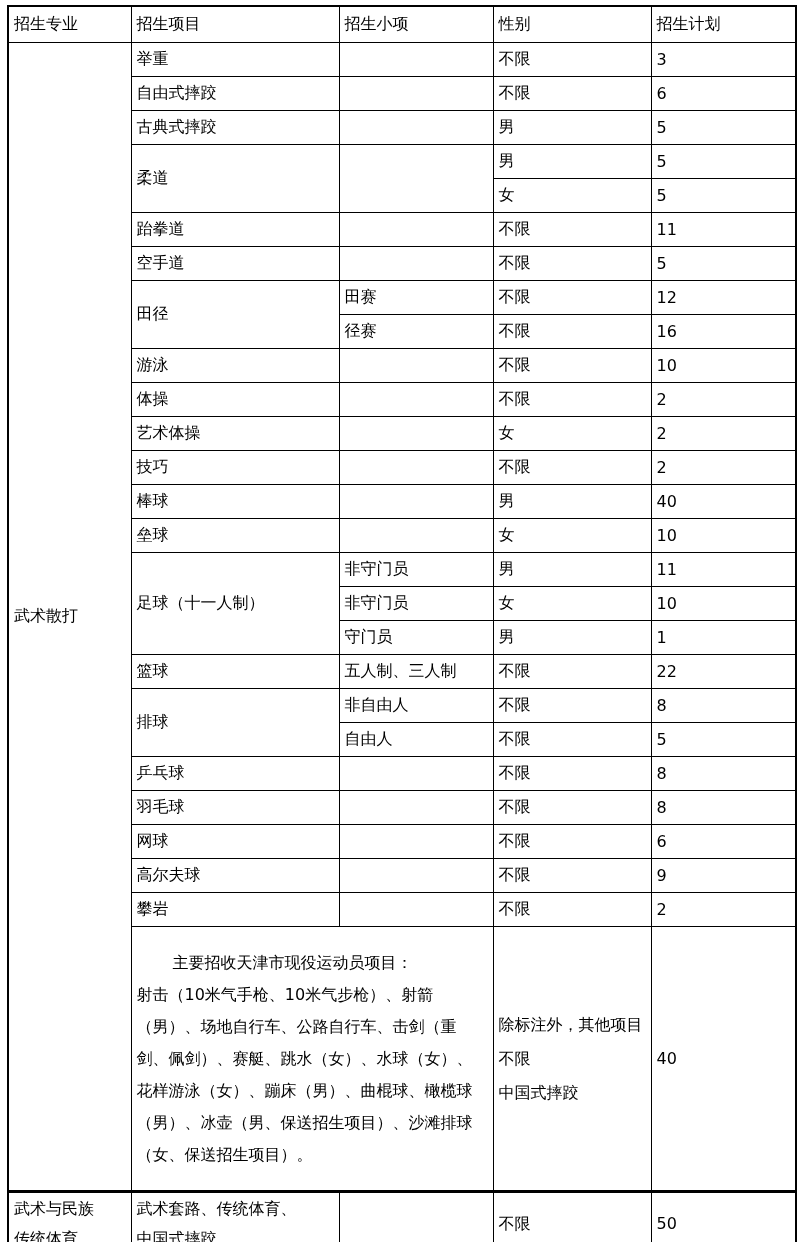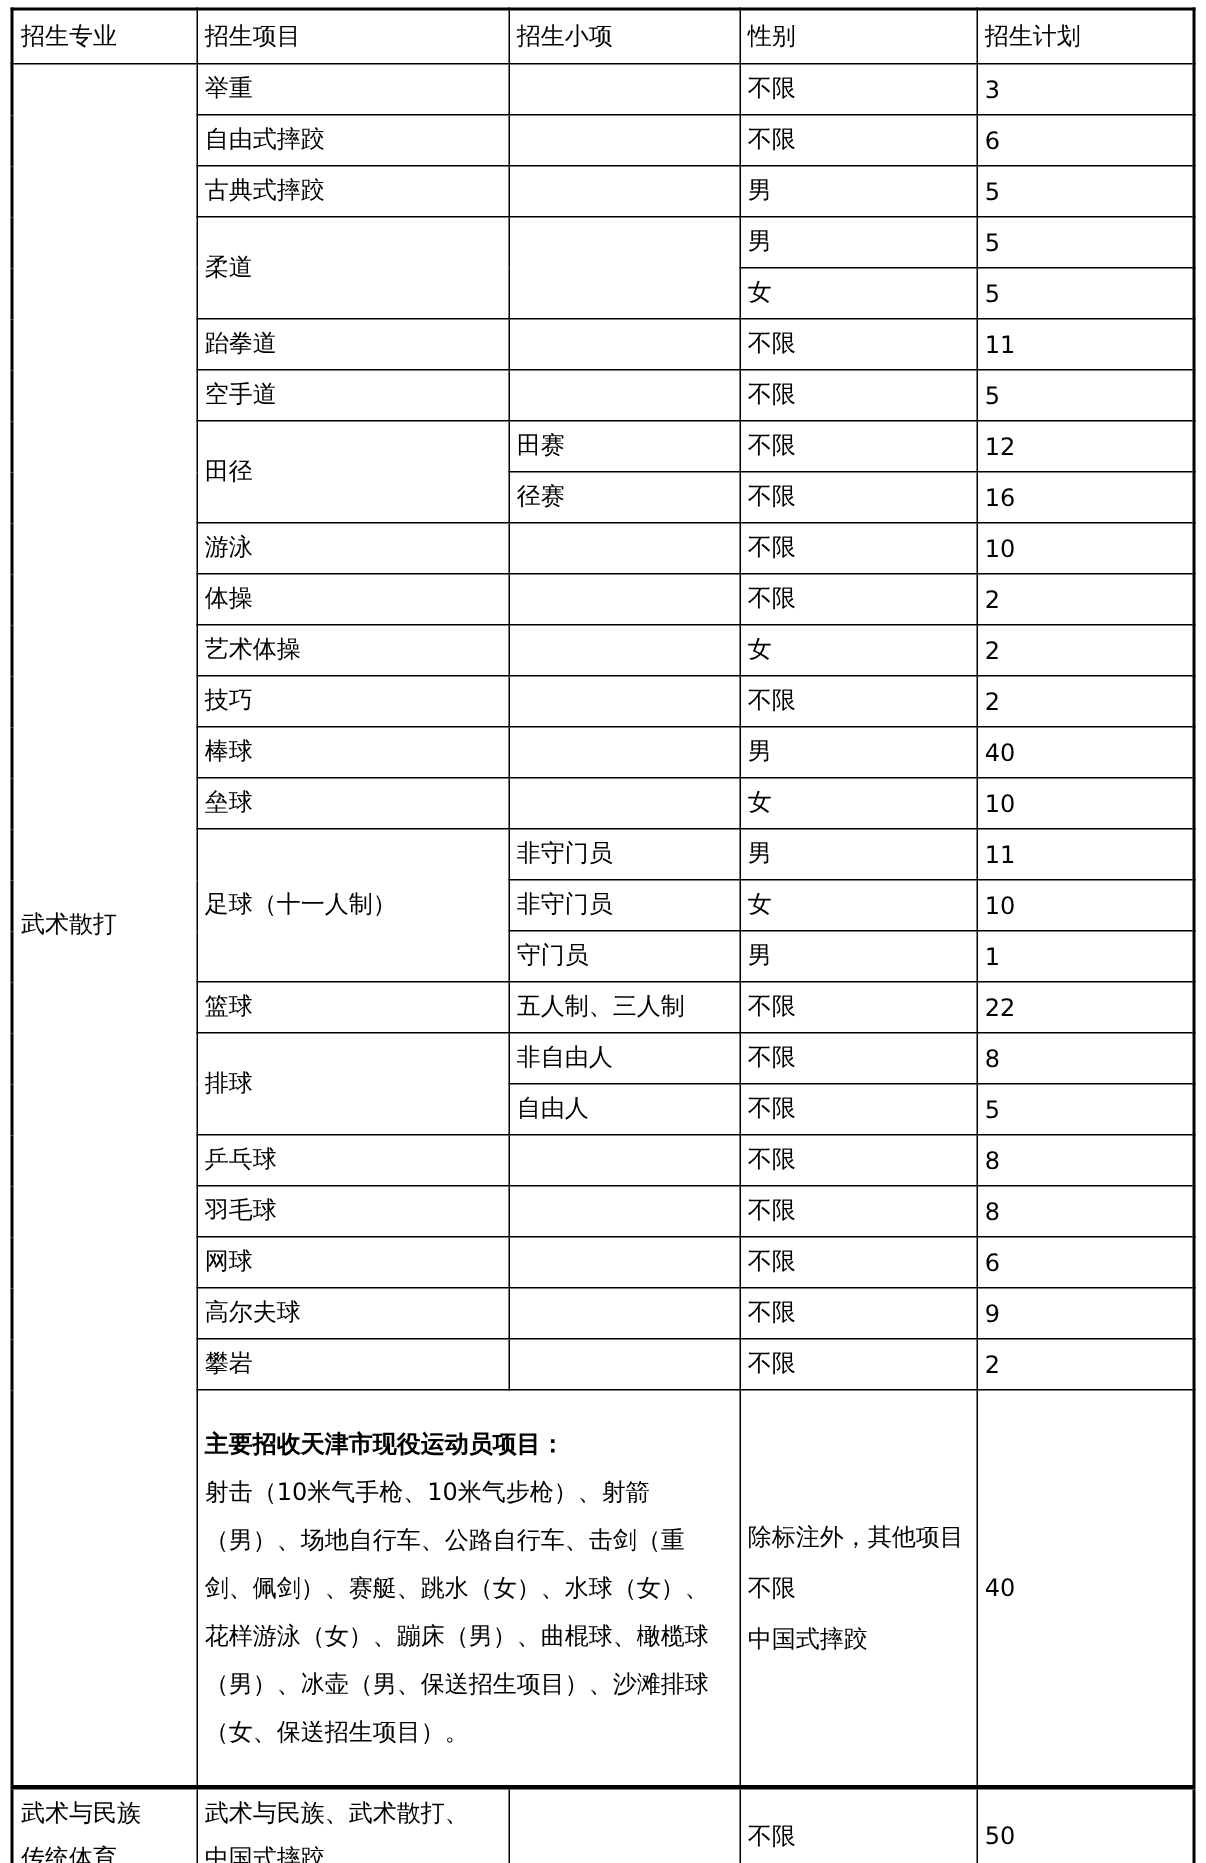--- a/index.html
+++ b/index.html
@@ -49,21 +49,21 @@
     height: 60px;
     border-top: 3px solid #000000;
     border-bottom: 2px dashed #000000;
     line-height: 30px;
   }
   td.big-cell {
     vertical-align: middle;
     line-height: 32px;
     padding: 2px 6px;
   }
-  td.big-cell .heading { font-weight: bold; }
+  td.big-cell .heading { font-weight: normal; margin-left: 36px; }
   td.big-cell b { font-weight: normal; }
   td.gender-multi { line-height: 34px; }
 </style>
 </head>
 <body>
 
 <div class="page">
   <table class="admission">
     <colgroup>
       <col style="width:123px">
@@ -243,21 +243,21 @@
           <div>中国式摔跤</div>
         </td>
         <td>40</td>
       </tr>
       <tr class="row-last">
         <td>
           <div>武术与民族</div>
           <div>传统体育</div>
         </td>
         <td>
-          <div>武术与民族、武术散打、</div>
+          <div>武术套路、传统体育、</div>
           <div>中国式摔跤</div>
         </td>
         <td></td>
         <td>不限</td>
         <td>50</td>
       </tr>
     </tbody>
   </table>
 </div>
 

